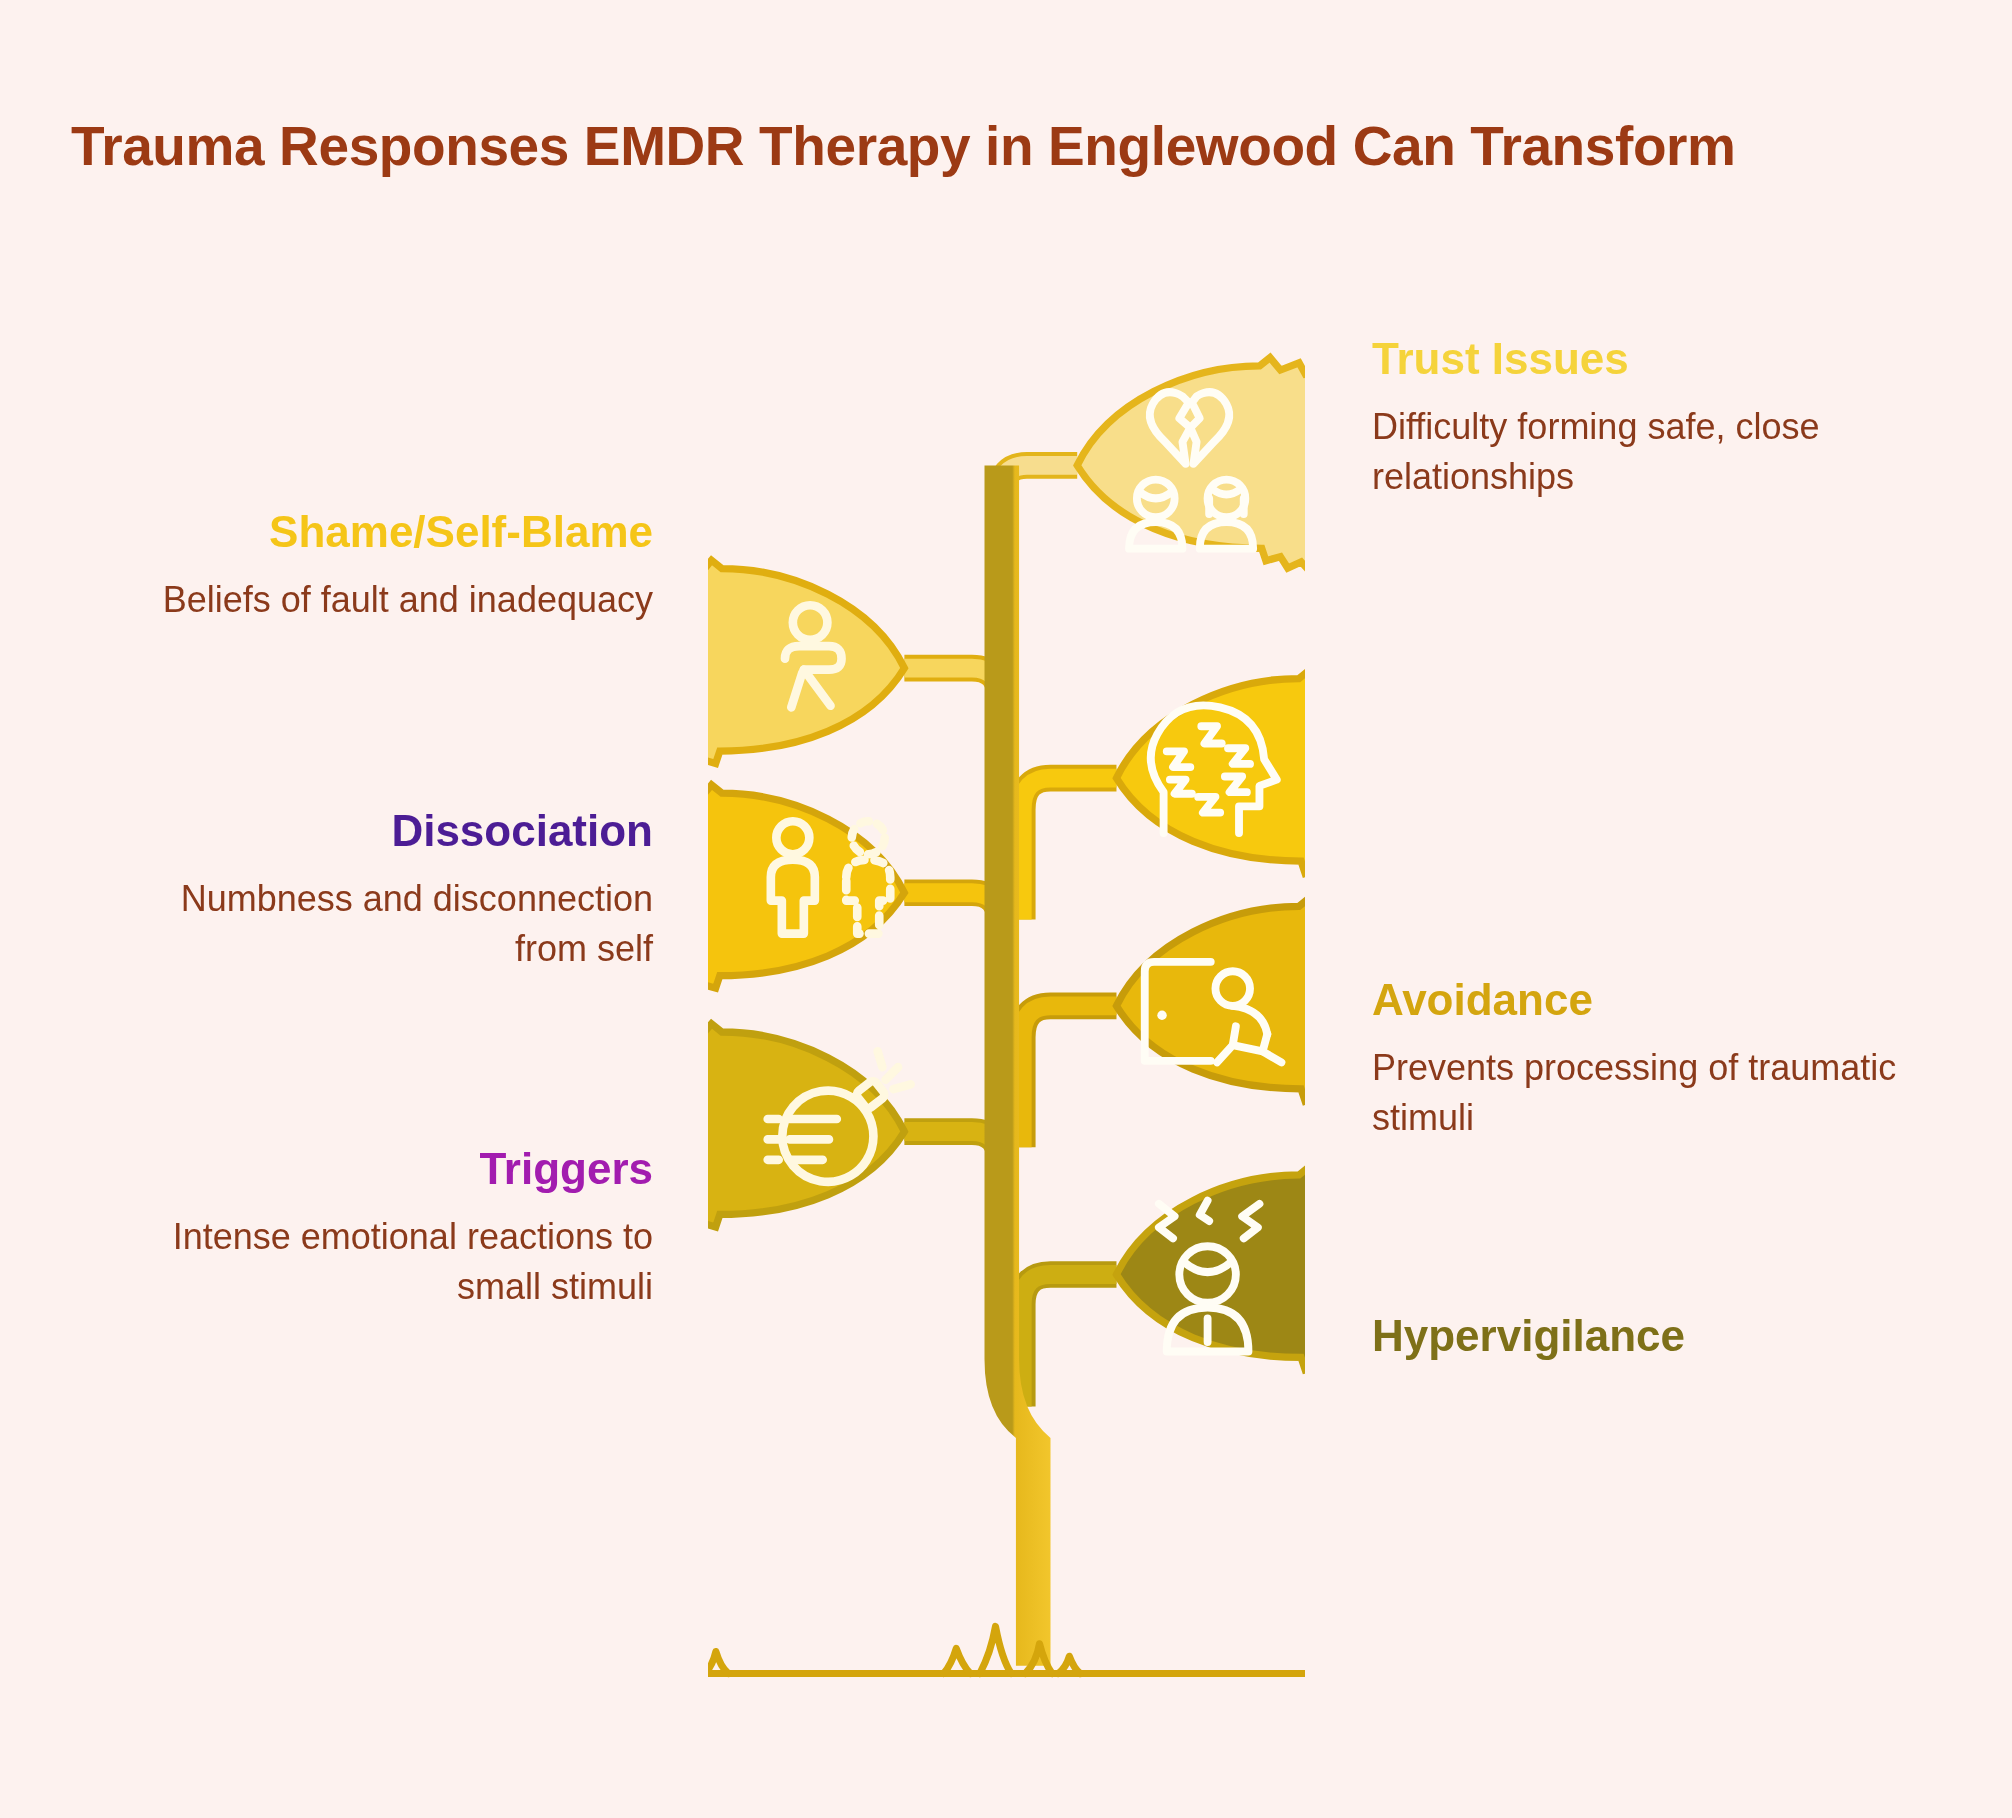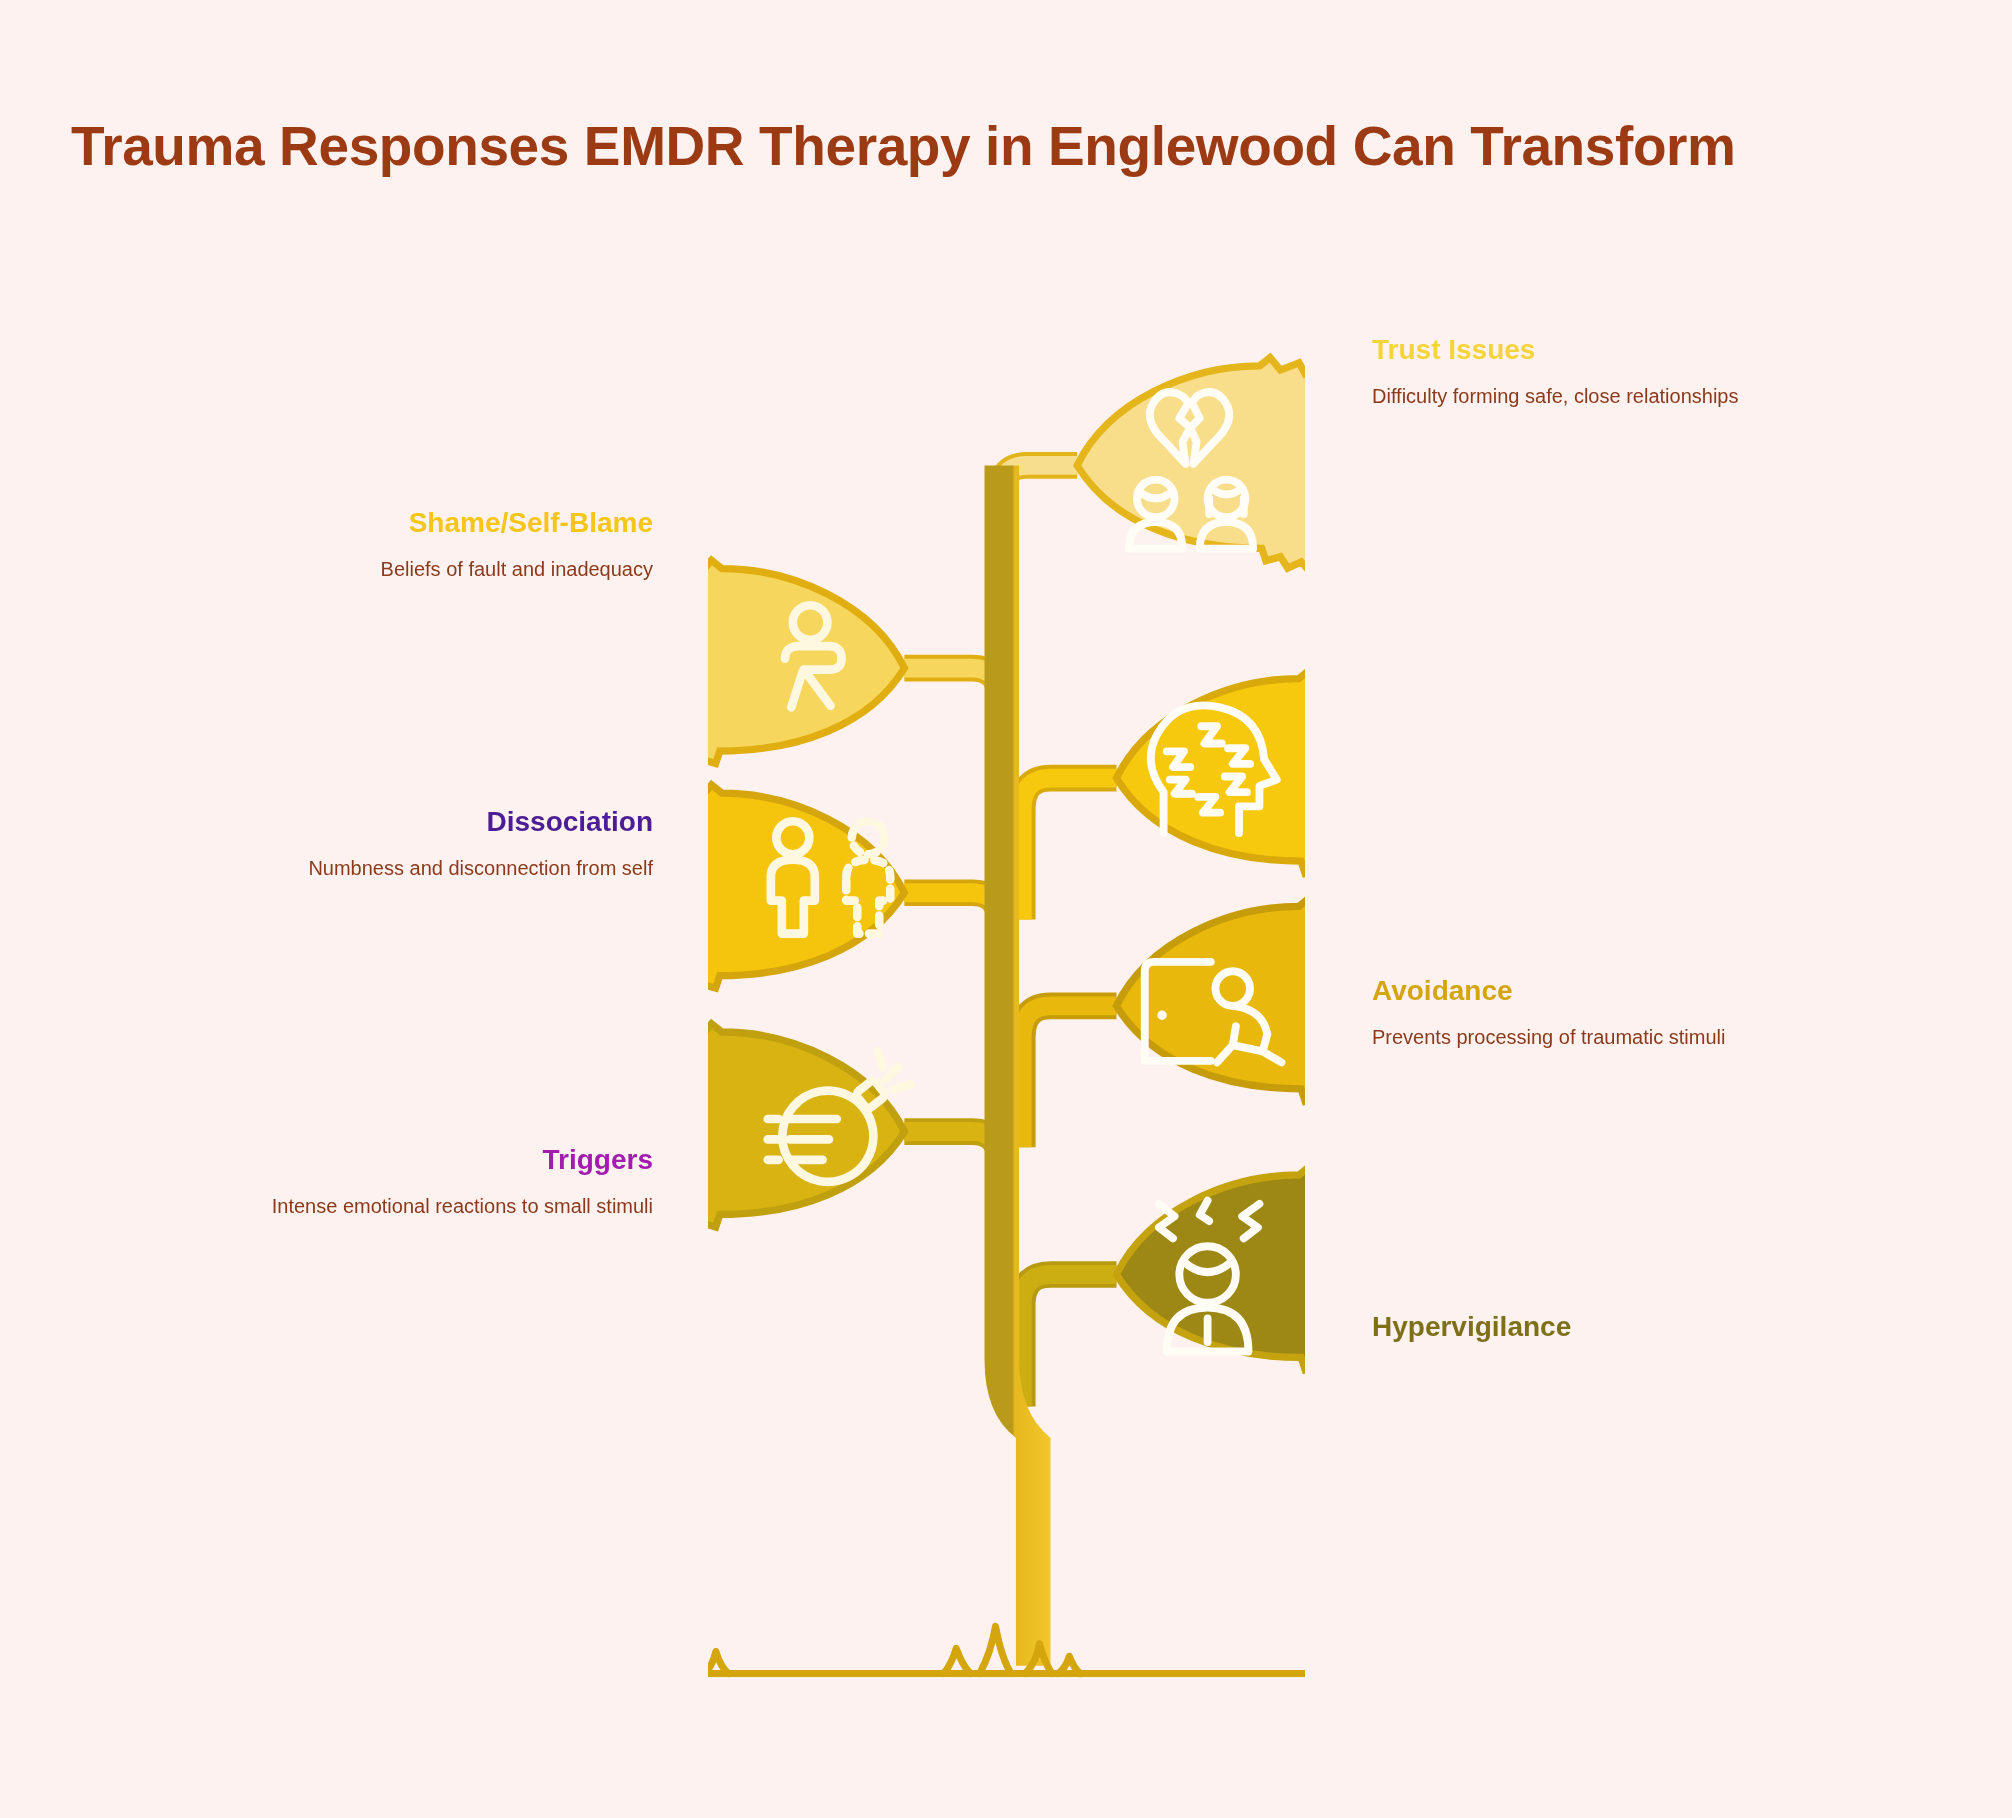--- a/index.html
+++ b/index.html
@@ -34,30 +34,30 @@
     left:708px; top:259px;
     width:597px; height:1478px;
   }
 
   
   .label-block { position:absolute; }
   .label-block.left  { text-align:right; }
   .label-block.right { text-align:left; }
 
   .label-head {
-    font-size:28px;
+    font-size:44px;
     font-weight:bold;
     line-height:1.15;
     margin-bottom:17.3px;
     white-space:nowrap;
   }
   .label-block.left .label-head { white-space:nowrap; }
 
   .label-desc {
-    font-size:20px;
+    font-size:36px;
     font-weight:400;
     color:#8B3A1B;
     line-height:1.38;
   }
 
   
   .label-block.left  { width:550px; right:1360px; }
   
   .label-block.right { width:613px; left:1372px; }
 

